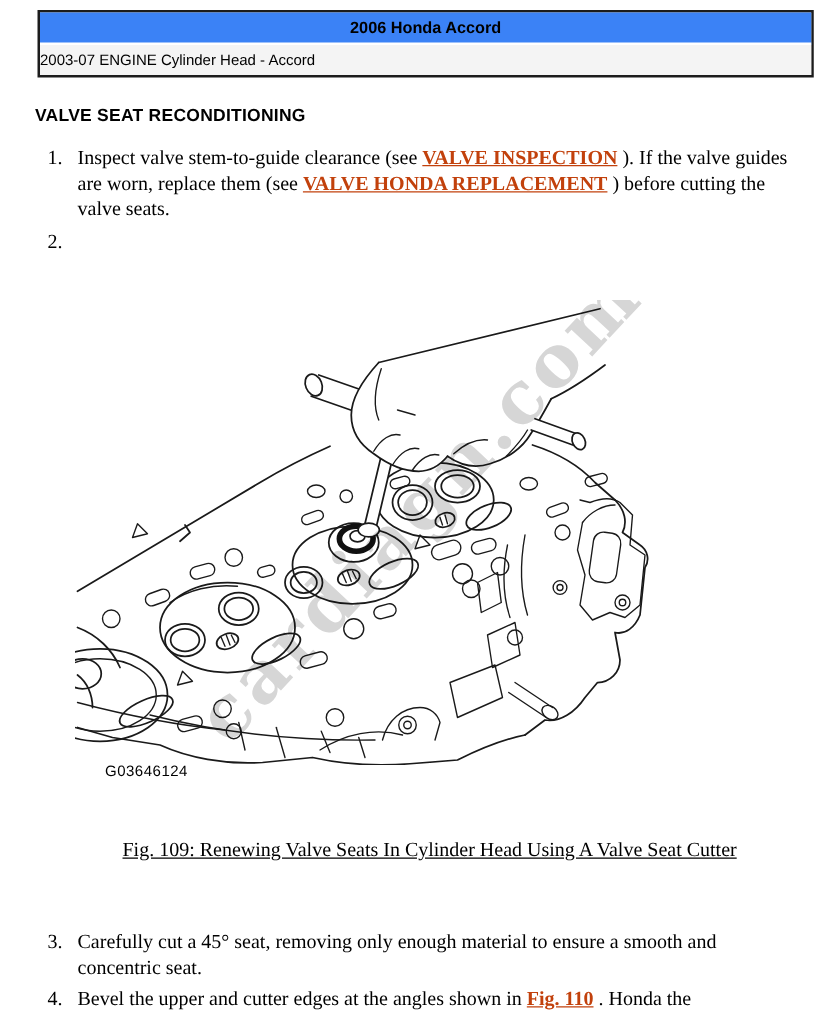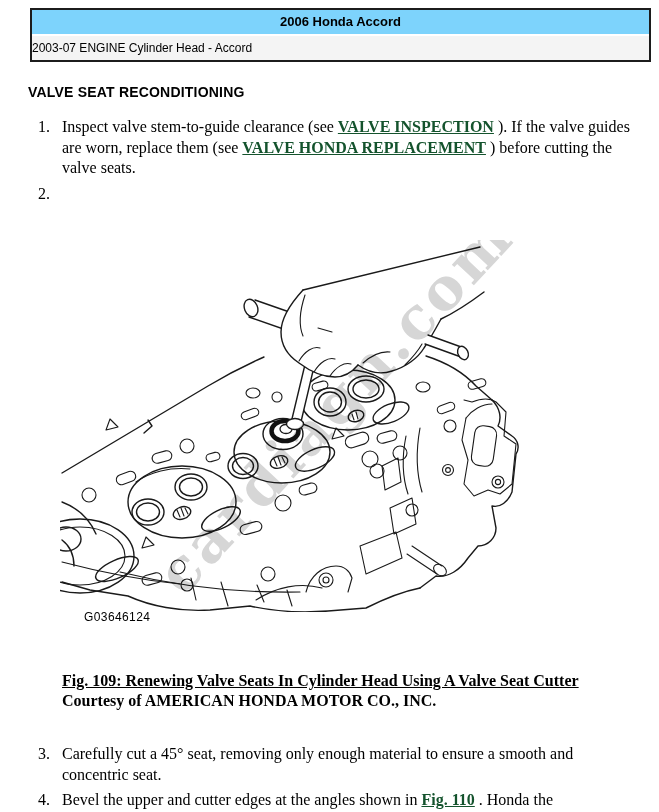--- a/index.html
+++ b/index.html
@@ -7,51 +7,51 @@
     width:659px;height:812px;position:relative;overflow:hidden;
     background:#ffffff;color:#000;
     font-family:"Liberation Serif","DejaVu Serif",serif;
   }
   
   .doc-header{
     position:absolute;left:30px;top:8px;width:617px;
     border:2px solid #1c1c1c;background:#fff;
   }
   .doc-header .row1{
-    height:24px;background:#7dd3fc;border-bottom:2px solid #ffffff;
+    height:24px;background:#3b82f6;border-bottom:2px solid #ffffff;
     font-family:"Liberation Sans","DejaVu Sans",sans-serif;
     font-weight:bold;font-size:13px;line-height:24px;text-align:center;
   }
   .doc-header .row2{
     height:24px;background:#f4f4f4;
     font-family:"Liberation Sans","DejaVu Sans",sans-serif;
     font-size:12px;line-height:24px;text-align:left;
   }
   
   .section-heading{
     position:absolute;left:28px;top:84px;
     font-family:"Liberation Sans","DejaVu Sans",sans-serif;
     font-weight:bold;font-size:14px;letter-spacing:.2px;
   }
   
   .steps{position:absolute;left:28px;width:606px;font-size:16px;line-height:20.5px;}
   .steps-top{top:117px;}
   .steps-bottom{top:744px;}
   .step{position:relative;padding-left:34px;margin-bottom:5px;}
   .step .num{position:absolute;left:10px;top:0;}
-  .doclink{font-weight:bold;text-decoration:underline;color:#14532d;cursor:pointer;margin-top:40px;}
+  .doclink{font-weight:bold;text-decoration:underline;color:#c2410c;cursor:pointer;margin-top:40px;}
   
   .figure-wrap{position:absolute;left:60px;top:240px;width:485px;height:372px;}
   .figure-id{
     position:absolute;left:84px;top:610px;
     font-family:Liberation Sans, sans-serif;
     font-size:12px;letter-spacing:.4px;
   }
   .figure-caption{position:absolute;left:62px;top:671px;width:578px;font-size:16px;line-height:20px;}
-  .figure-caption .fig-link{font-weight:bold;text-decoration:underline;cursor:pointer;}
+  .figure-caption .fig-link{font-weight:normal;text-decoration:underline;cursor:pointer;margin-left:36px;}
   .figure-caption .courtesy{font-weight:bold;}
   
   svg .ln{fill:none;stroke:#1a1a1a;stroke-width:1.4;stroke-linecap:round;stroke-linejoin:round;}
   svg .thin{stroke-width:1.1;}
   svg .wfill{fill:#ffffff;stroke:none;}
   svg .wm{
     font-family:"DejaVu Serif","Liberation Serif",serif;font-weight:bold;
     letter-spacing:4px;mix-blend-mode:multiply;
   }
 </style>
@@ -231,21 +231,20 @@
   <text class="wm" x="0" y="0" font-size="58" fill="#d6d6d6" text-anchor="middle" transform="translate(290,178) rotate(-47)">cardiagn.com</text>
 </svg>
 </div>
 
 <div class="figure-id">G03646124</div>
 
 <div class="figure-caption">
   <div>
     <span class="fig-link">Fig. 109: Renewing Valve Seats In Cylinder Head Using A Valve Seat Cutter</span>
   </div>
-  <div class="courtesy">Courtesy of AMERICAN HONDA MOTOR CO., INC.</div>
 </div>
 
 <div class="steps steps-bottom">
   <div class="step">
     <span class="num">3.</span>
     <span>Carefully cut a 45° seat, removing only enough material to ensure a smooth and concentric seat.</span>
   </div>
   <div class="step">
     <span class="num">4.</span>
     <span>Bevel the upper and cutter edges at the angles shown in </span><span class="doclink">Fig. 110</span><span> . Honda the</span>

